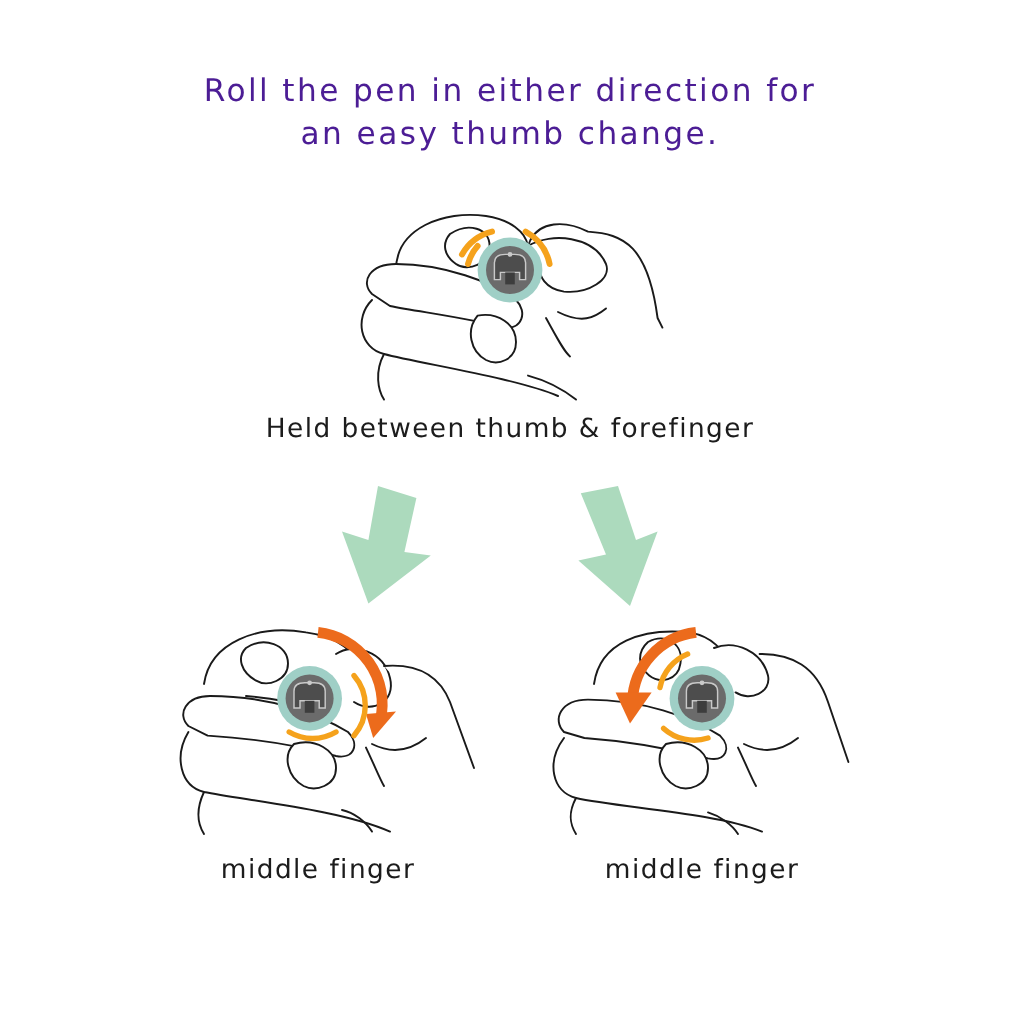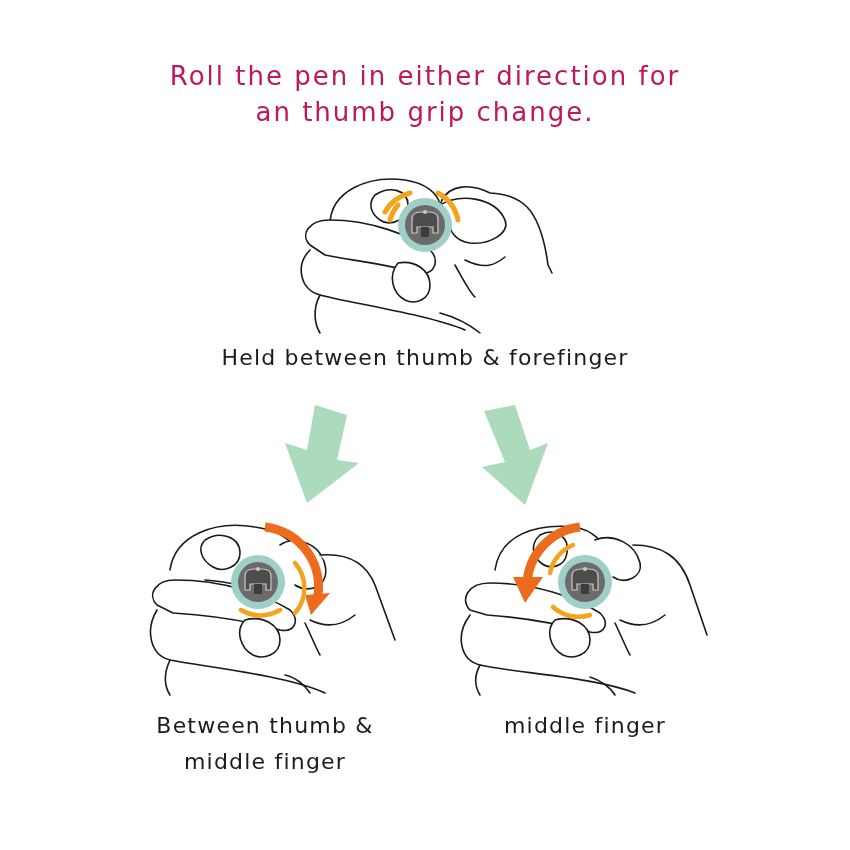--- a/index.html
+++ b/index.html
@@ -1,33 +1,33 @@
 <!DOCTYPE html>
 <html><head>
 <meta charset="utf-8">
 <style>
   html, body { margin:0; padding:0; background:#ffffff; }
   body { width:850px; height:850px; position:relative; overflow:hidden;
          font-family: "DejaVu Sans", "Liberation Sans", sans-serif; color:#1c1c1c; }
   .title { position:absolute; left:0; width:850px; top:58px; text-align:center;
-           font-size:26px; letter-spacing:2px; line-height:36px; color:#be185d; }
+           font-size:26px; letter-spacing:2px; line-height:36px; color:#4c1d95; }
   .title .line { display:block; }
   .caption { position:absolute; text-align:center; font-size:22px; letter-spacing:1.2px;
              line-height:36px; color:#1c1c1c; }
   .caption .line { display:block; }
   svg.illu { position:absolute; overflow:visible; }
   .hand { fill:#ffffff; stroke:#1a1a1a; stroke-width:1.6; stroke-linejoin:round; stroke-linecap:round; }
   .handline { fill:none; stroke:#1a1a1a; stroke-width:1.6; stroke-linecap:round; }
 </style>
 </head>
 <body>
 
 <div class="title">
   <span class="line">Roll the pen in either direction for</span>
-  <span class="line">an thumb grip change.</span>
+  <span class="line">an easy thumb change.</span>
 </div>
 
 <svg class="illu" style="left:290px;top:165px" width="270" height="170" viewBox="0 0 270 170">
 
   <path class="hand" d="M40,60 C40,25 80,10 115,15 C135,18 148,28 150,40 L152,35 C160,20 180,18 200,28 C230,30 250,40 258,100 L262,108"></path>
   <path class="hand" d="M150,40 C170,28 205,32 215,55 C220,68 200,80 180,78 C165,76 158,65 160,55"></path>
   <path class="hand" d="M85,30 C100,20 118,25 118,40 C118,55 100,62 90,55 C80,48 78,38 85,30 Z"></path>
 
   <path class="hand" d="M20,80 C10,70 18,55 40,55 C80,55 120,70 140,85 C150,95 145,110 130,108 C100,100 60,95 35,90 Z"></path>
   <path class="hand" d="M20,85 C5,100 10,125 30,130 C60,138 140,150 175,165"></path>
@@ -110,18 +110,17 @@
   <g transform="translate(130,67)">
     <circle r="27" fill="#9fcfc6"></circle>
     <circle r="20" fill="#6b6b6b"></circle>
     <path d="M-13,8 L-13,-6 C-13,-12 -8,-13 -4,-13 L4,-13 C8,-13 13,-12 13,-6 L13,8 L8,8 L8,2 L-8,2 L-8,8 Z" fill="#4d4d4d" stroke="#c9c9c9" stroke-width="1.2"></path>
     <rect x="-4" y="2" width="8" height="10" fill="#3d3d3d"></rect>
     <circle cx="0" cy="-13" r="2" fill="#c9c9c9"></circle>
   </g>
 </svg>
 
 <div class="caption" style="left:130px;width:270px;top:708px;">
-  <span class="line">Between thumb &amp;</span>
   <span class="line">middle finger</span>
 </div>
 <div class="caption" style="left:440px;width:290px;top:708px;">
   <span class="line">middle finger</span>
 </div>
 
 </body></html>

